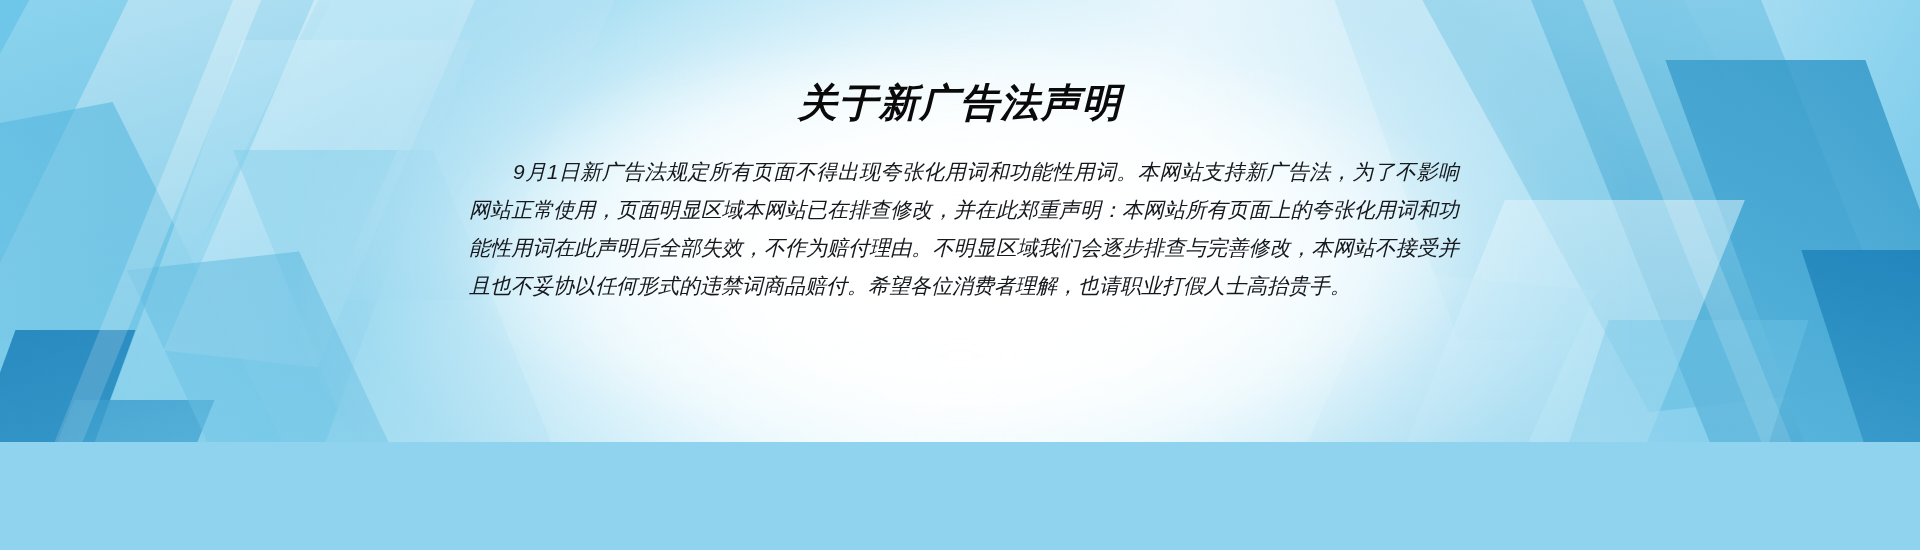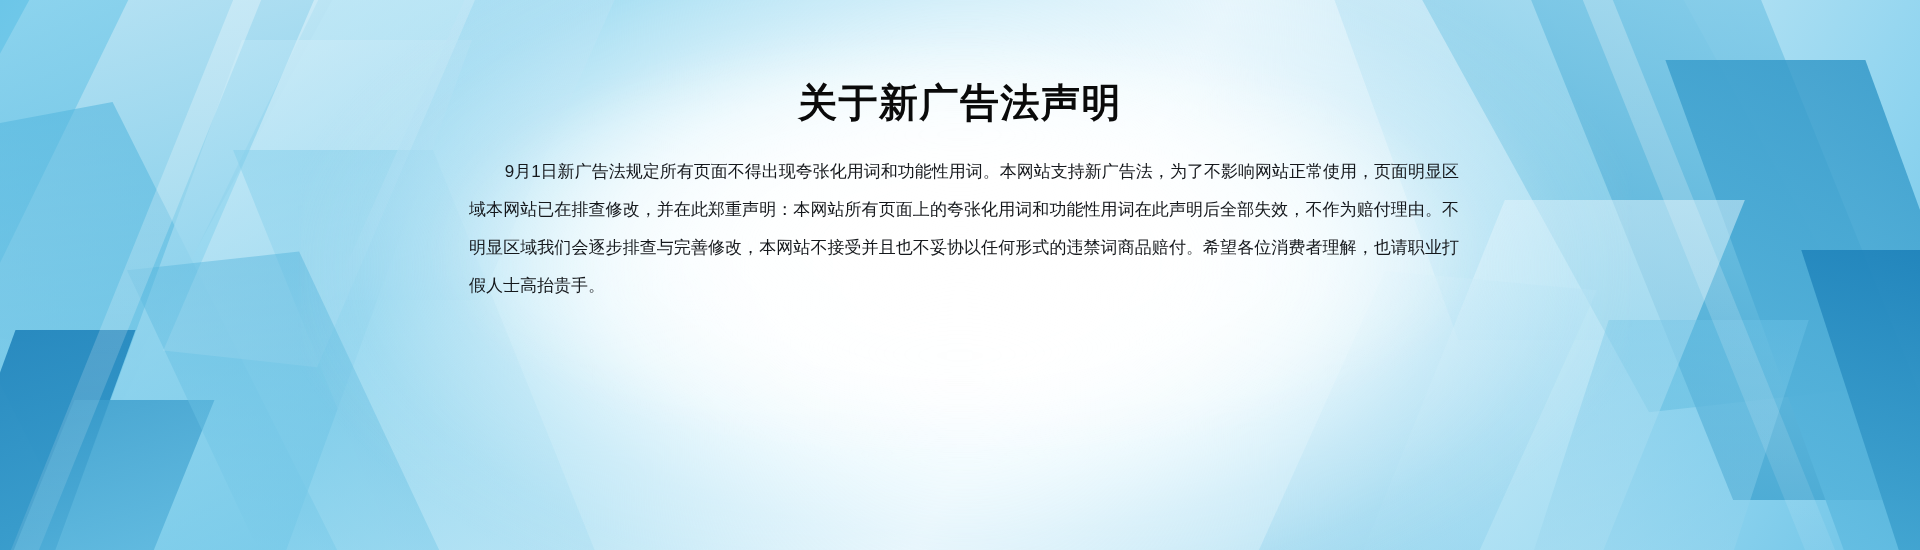--- a/index.html
+++ b/index.html
@@ -4,23 +4,24 @@
 <style>
   * { margin:0; padding:0; box-sizing:border-box; }
   html,body { width:1920px; height:550px; overflow:hidden; }
   body {
     font-family:"Liberation Sans","DejaVu Sans",sans-serif;
     background:#8fd3ef;
   }
 
   #banner {
     position:relative;
-    width:1920px; height:550px;
+    width:1920px; height:442px;
     overflow:hidden;
     background:linear-gradient(120deg,#6cc6e8 0%,#8ed6ef 18%,#bfe7f6 40%,#e8f6fc 55%,#bfe6f5 72%,#8fd4ef 88%,#6dc3e6 100%);
+    font-style:italic;
   }
 
   
   .facets { position:absolute; inset:0; }
   .facet { position:absolute; }
 
   
   .glow {
     position:absolute;
     left:300px; top:-60px;
@@ -61,21 +62,21 @@
     color:#0a0a0a;
     letter-spacing:1.5px;
     line-height:1.1;
     text-align:center;
   }
 
   #body {
     margin-top:28px;
     width:990px;
     color:#15181c;
-    font-size:17px;
+    font-size:21px;
     line-height:38px;
     text-align:justify;
     text-justify:inter-ideograph;
     margin-left:8px;
   }
   #body p { margin:0; }
   #para1 { text-indent:2.1em; }
   #para2 { text-indent:0; }
 </style>
 </head>

